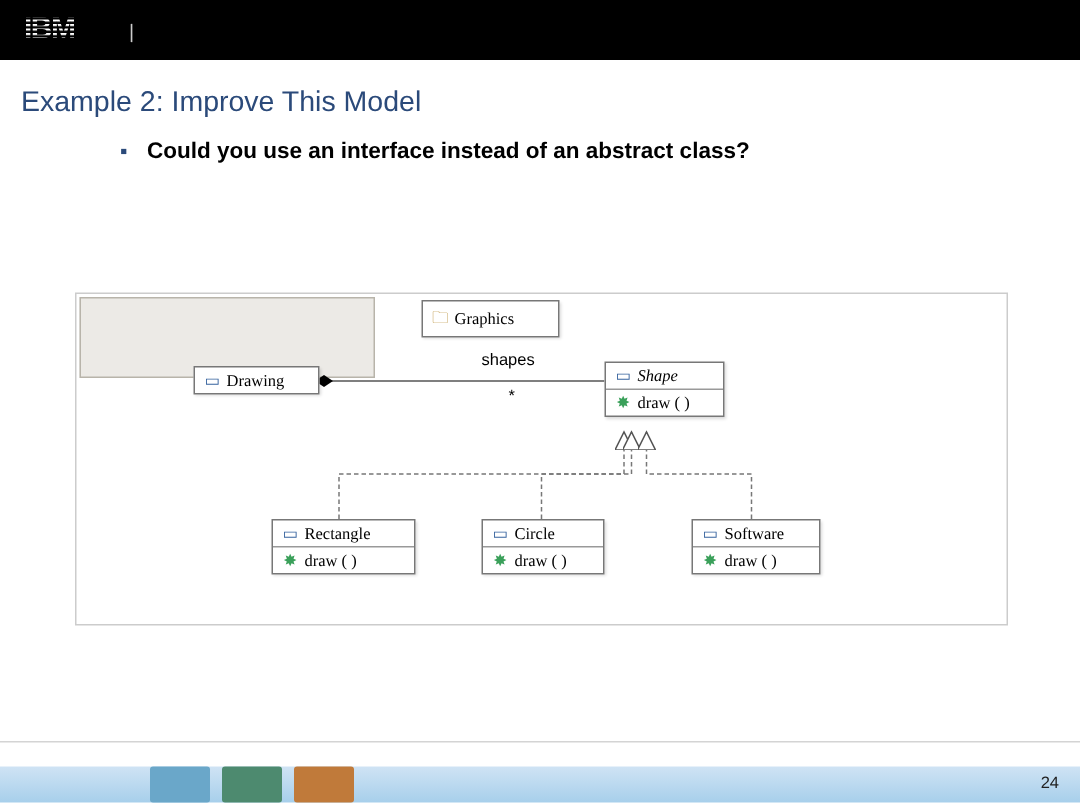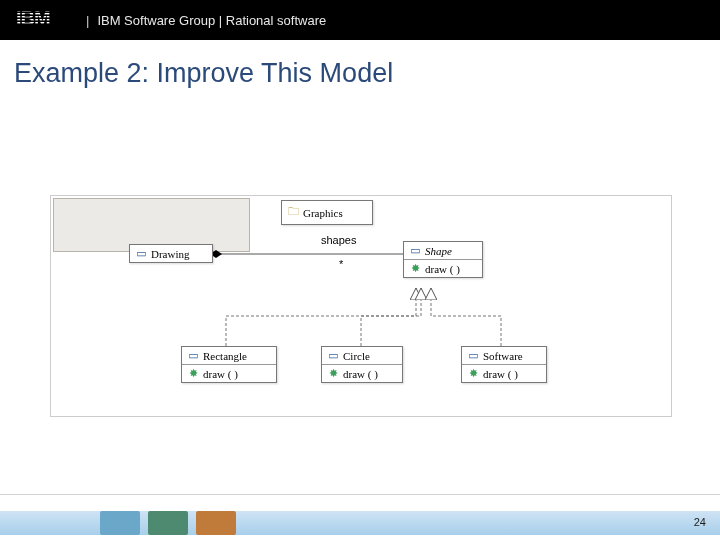--- a/index.html
+++ b/index.html
@@ -28,21 +28,21 @@
     color: #ccc;
     font-size: 13px;
     margin: 0 8px 0 4px;
   }
   .hdr-text {
     font-size: 13px;
     color: #e8e8e8;
   }
   
   .title {
-    font-size: 27px;
+    font-size: 19px;
     font-weight: 400;
     color: #2b4a7a;
     margin: 18px 0 10px 14px;
   }
   
   .bullets {
     margin-left: 58px;
     margin-top: 12px;
   }
   .bullets li {
@@ -166,26 +166,26 @@
     <svg width="54" height="22" viewBox="0 0 54 22">
       <defs>
         <pattern id="hstripes" width="1" height="3" patternUnits="userSpaceOnUse">
           <rect width="1" height="1.4" fill="#fff"></rect>
         </pattern>
       </defs>
       <text x="0" y="18" font-family="Arial Black, Arial" font-weight="900" font-size="20" fill="url(#hstripes)" letter-spacing="-1">IBM</text>
     </svg>
   </span>
   <span class="hdr-divider">|</span>
-  <span class="hdr-text">IBM Software Group | Rational software</span>
 </div>
 
 <div class="title">Example 2: Improve This Model</div>
 
 <ul class="bullets">
+  <li>Could you use an interface instead of an abstract class?</li>
 </ul>
 
 <div class="diagram">
   <div class="backpanel"></div>
 
   <svg class="edges" viewBox="0 0 620 220">
     <defs>
       <marker id="diamond" markerWidth="12" markerHeight="10" refX="1" refY="5" orient="auto">
         <path d="M0 5 L6 1 L12 5 L6 9 Z" fill="#000"></path>
       </marker>

